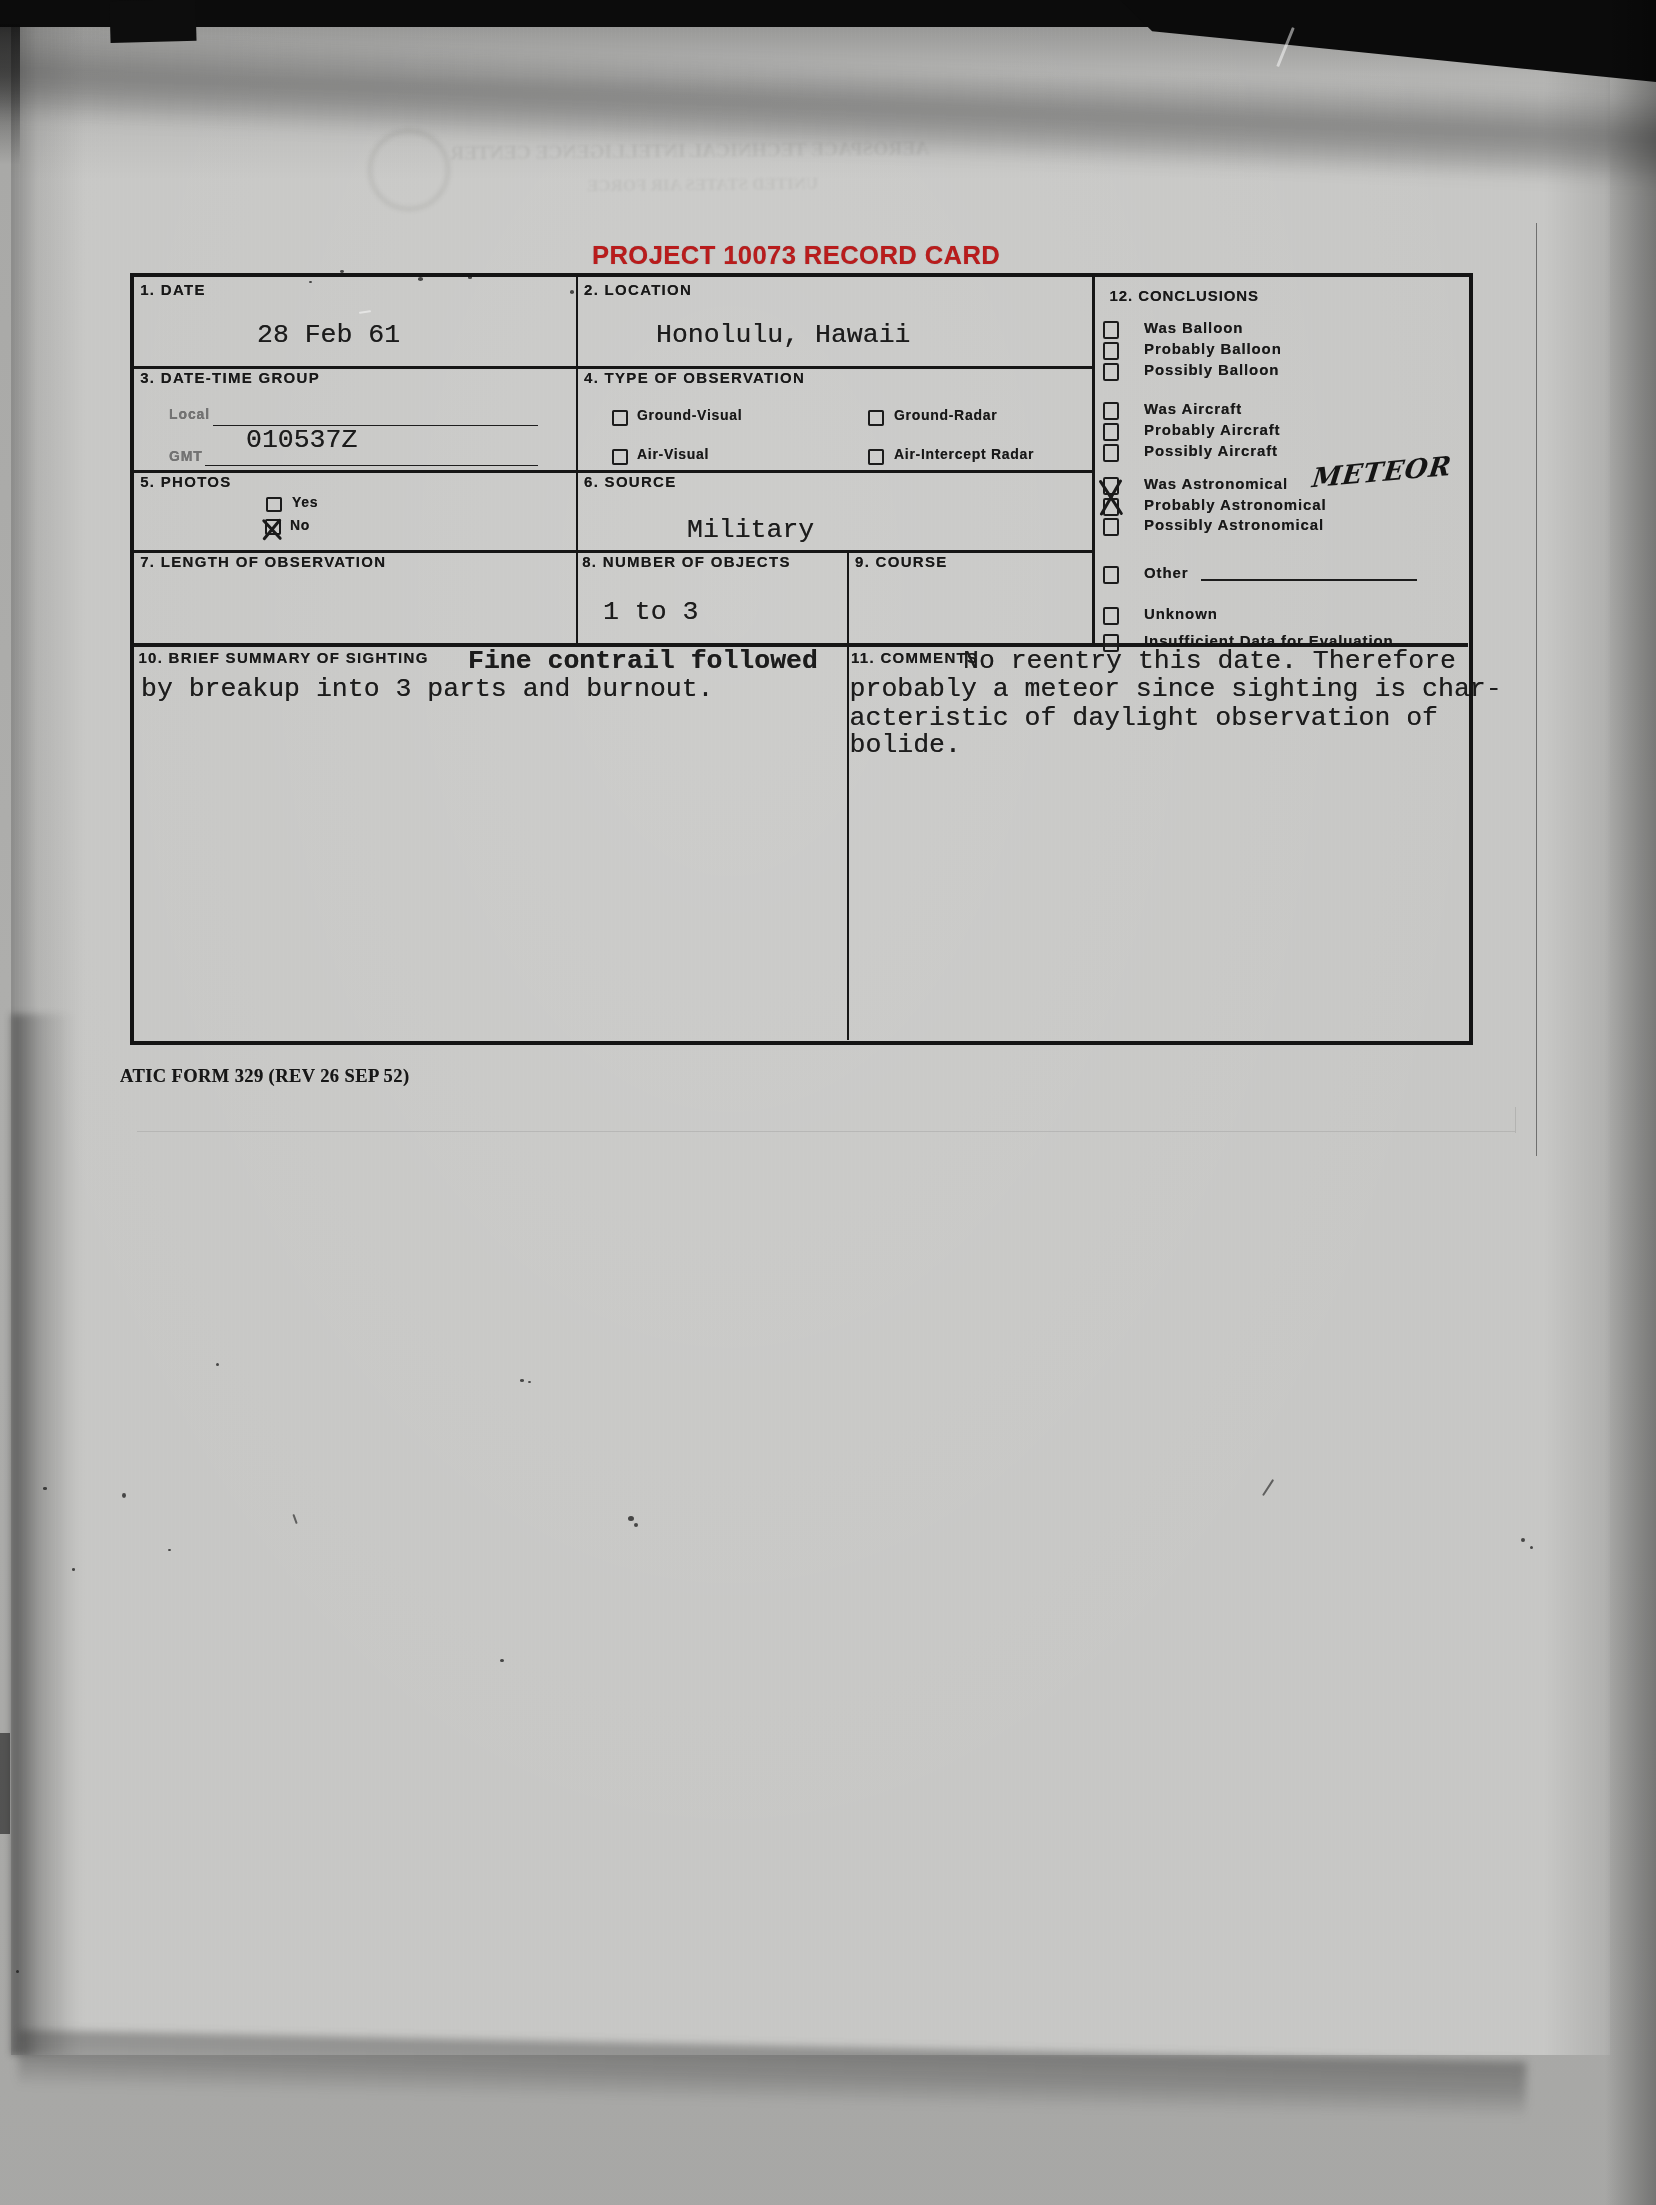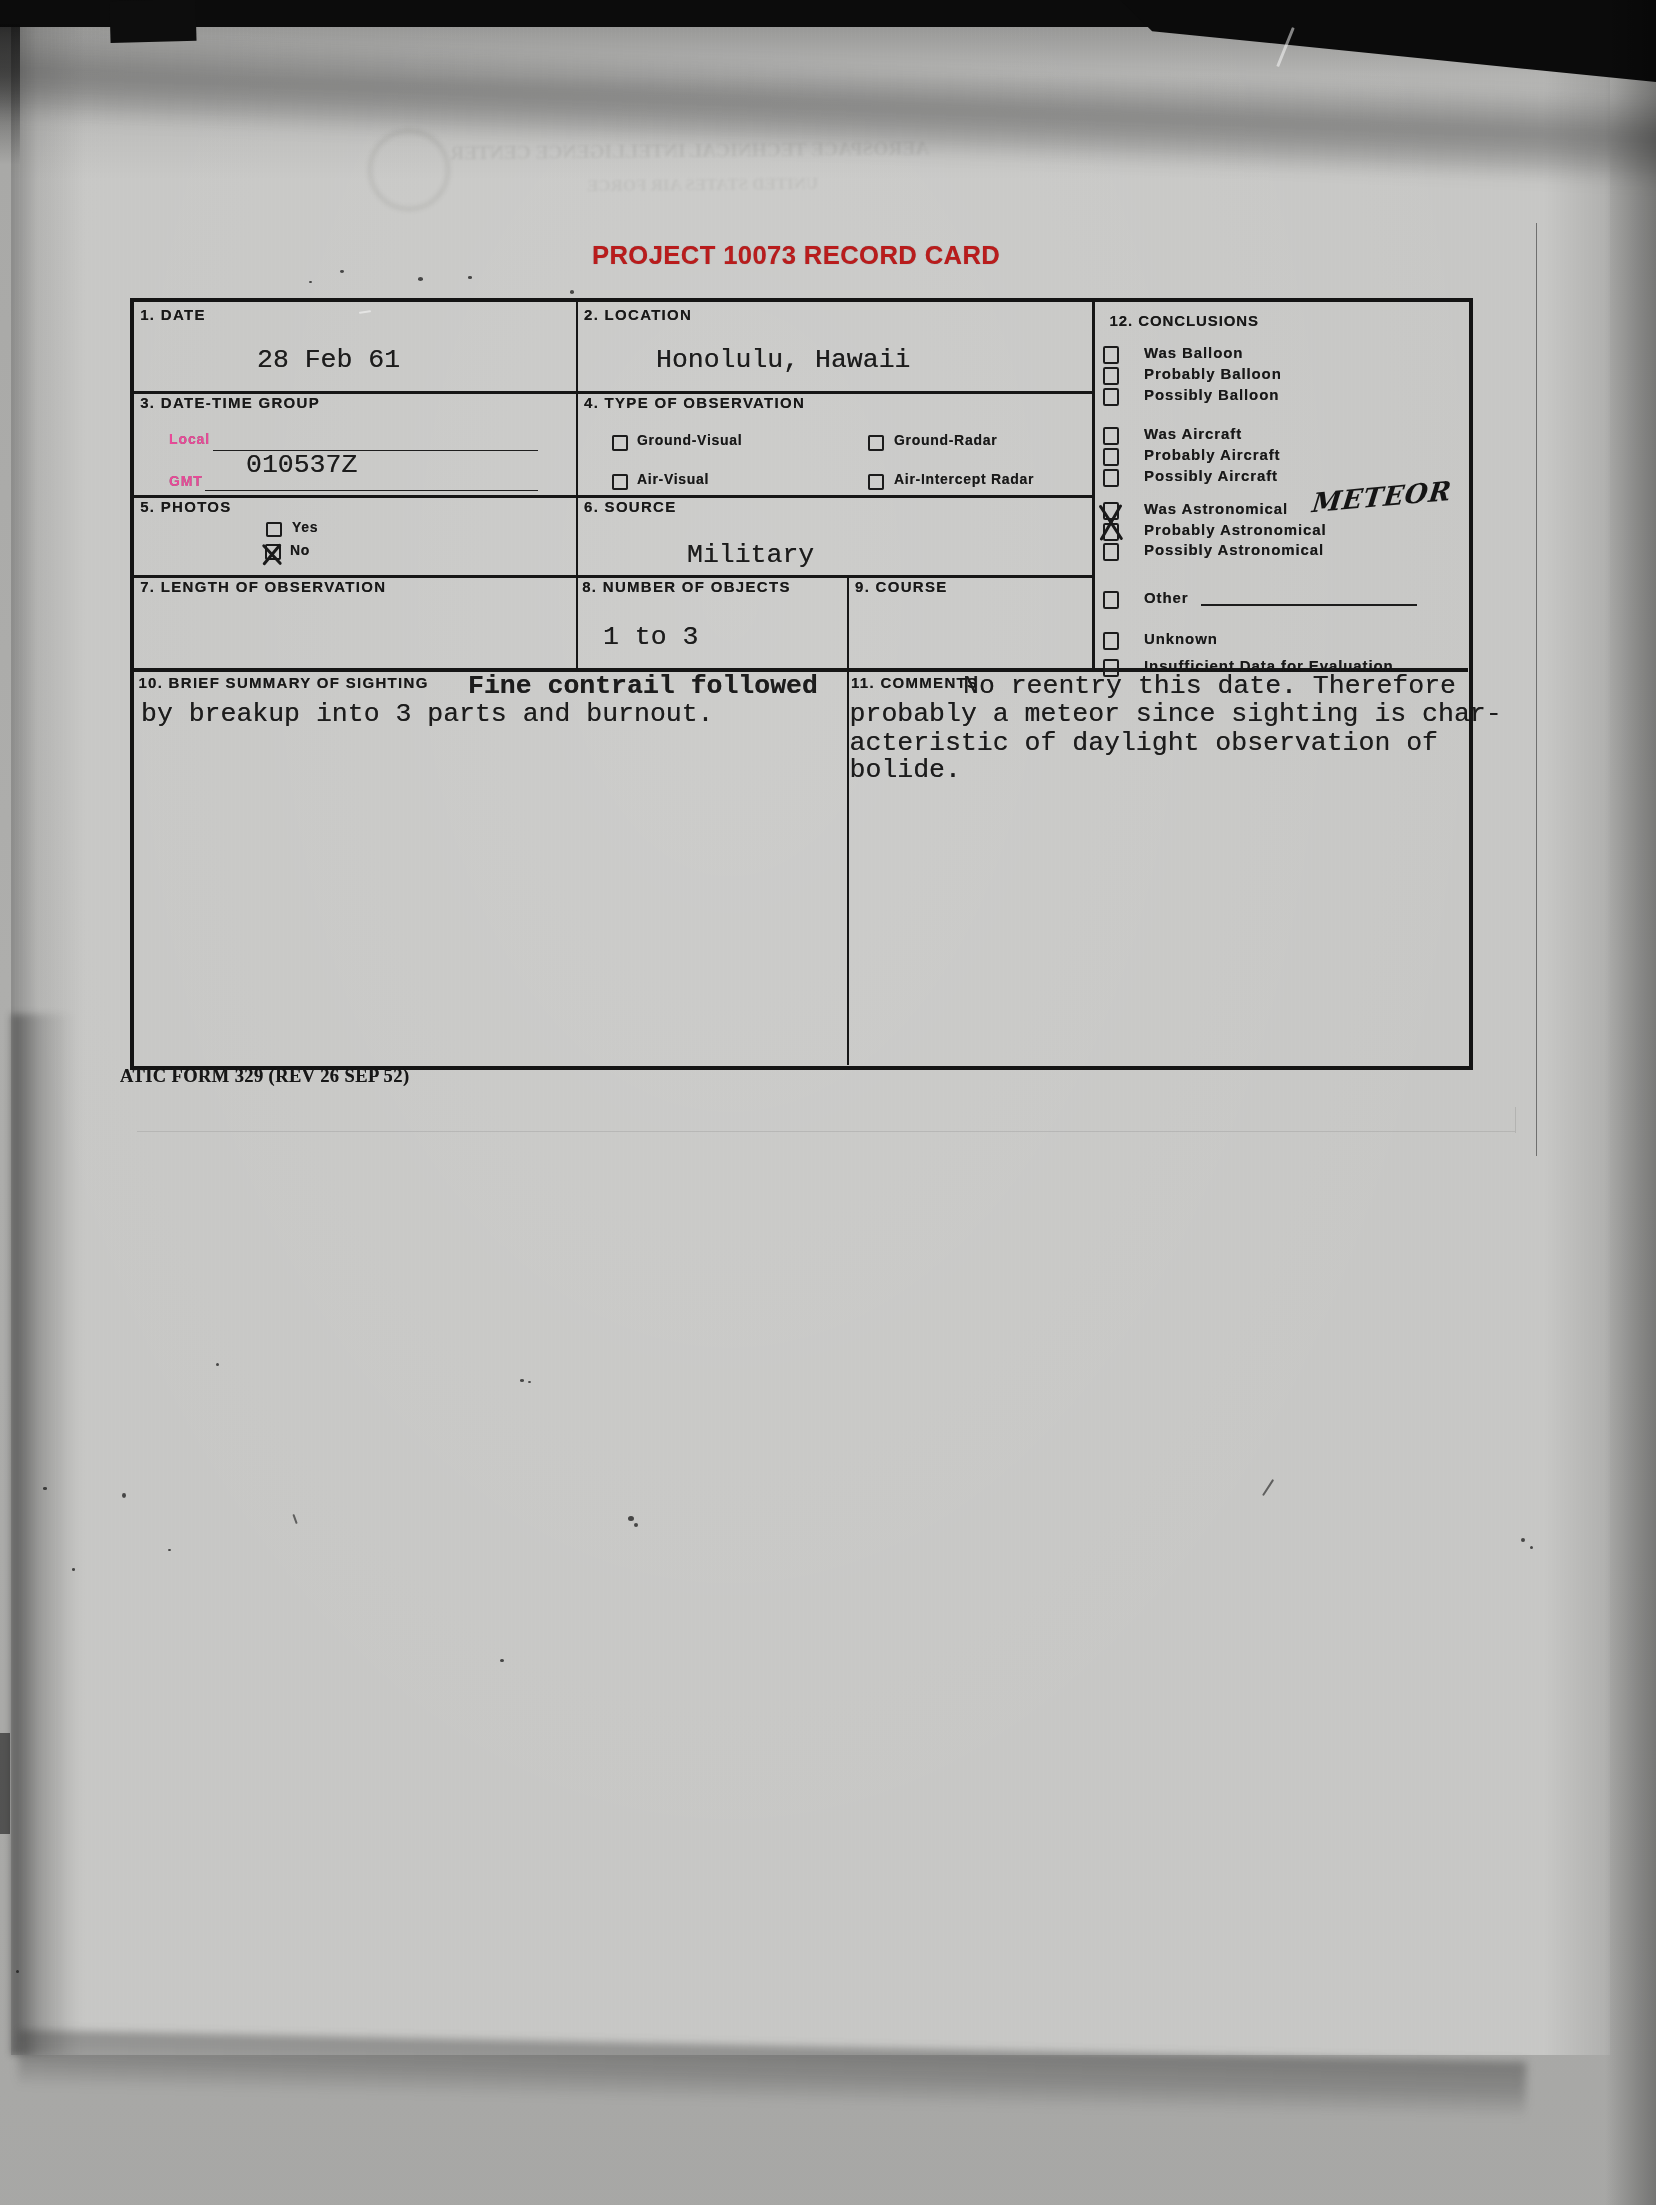--- a/index.html
+++ b/index.html
@@ -67,28 +67,28 @@
     position:absolute;left:592px;top:241px;
     font:bold 25.6px/1.1 "Liberation Sans",sans-serif;letter-spacing:0.4px;color:#b91c1c;
     text-shadow:0 0 0.9px rgba(0,0,0,.35);white-space:nowrap;
   }
   .form-footer{
     position:absolute;left:120px;top:1066px;
     font:bold 18.5px/1.1 "Liberation Serif",serif;letter-spacing:0.4px;color:#171717;
     text-shadow:0 0 0.4px rgba(0,0,0,.5);white-space:nowrap;
   }
   
-  .card{position:absolute;left:130px;top:298px;width:1343px;height:772px;border:4.4px solid #141414;box-sizing:border-box;}
+  .card{position:absolute;left:130px;top:273px;width:1343px;height:772px;border:4.4px solid #141414;box-sizing:border-box;}
   .vline,.hline{position:absolute;background:#161616;}
   .cell{position:absolute;}
   .cell-label{
     position:absolute;font:bold 15px/1.1 "Liberation Sans",sans-serif;letter-spacing:1.3px;color:#181818;
     white-space:nowrap;text-shadow:0 0 0.4px rgba(0,0,0,.55);
   }
-  .sublabel{position:absolute;font:bold 14px/1.1 "Liberation Sans",sans-serif;letter-spacing:0.9px;color:#ec4899;text-shadow:0 0 0.4px rgba(0,0,0,.5);}
+  .sublabel{position:absolute;font:bold 14px/1.1 "Liberation Sans",sans-serif;letter-spacing:0.9px;color:#737373;text-shadow:0 0 0.4px rgba(0,0,0,.5);}
   .opt-label{position:absolute;font:bold 14px/1.1 "Liberation Sans",sans-serif;letter-spacing:0.7px;color:#181818;white-space:nowrap;text-shadow:0 0 0.4px rgba(0,0,0,.5);}
   .typed{
     position:absolute;font:26.5px/1.05 "Liberation Mono",monospace;color:#1c1c1c;white-space:nowrap;
     text-shadow:0 0 0.4px rgba(0,0,0,.55),0.4px 0.4px 0 rgba(0,0,0,.12);
   }
   .uline{position:absolute;height:0;border-bottom:1.8px solid #1e1e1e;}
   .cb{position:absolute;border:2.2px solid #1b1b1b;border-radius:1.8px;width:11.5px;height:11.5px;background:rgba(255,255,255,.05);}
   .cb.tall{width:12.3px;height:14px;border-width:2.6px;border-radius:2.2px;}
   .crow{position:absolute;left:0;width:100%;height:21px;}
   .crow .cb{left:10.6px;top:1.8px;}

